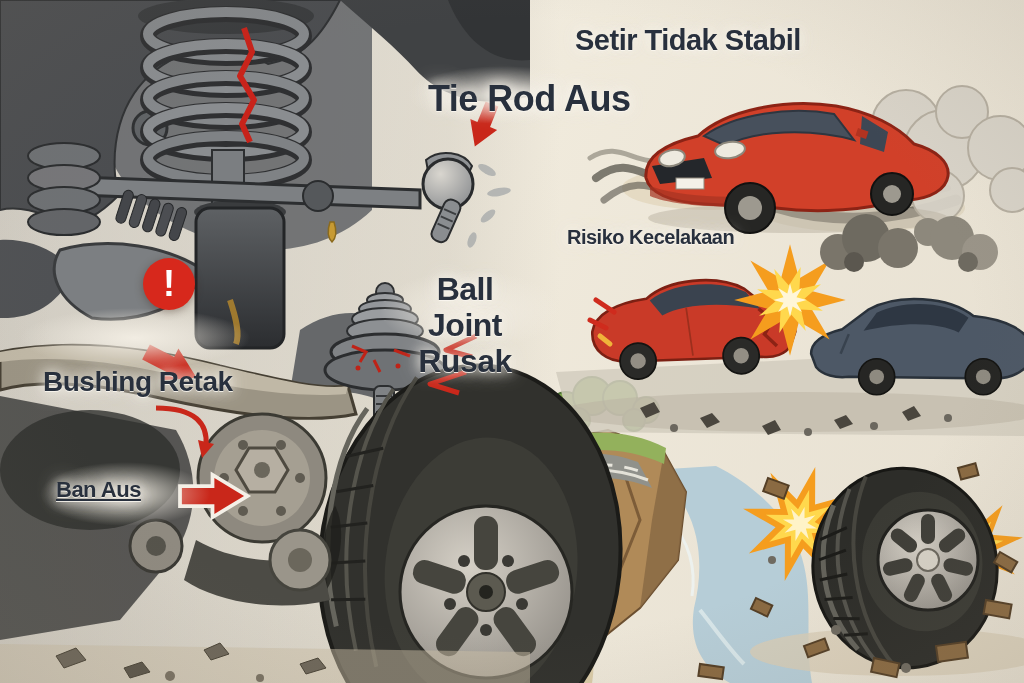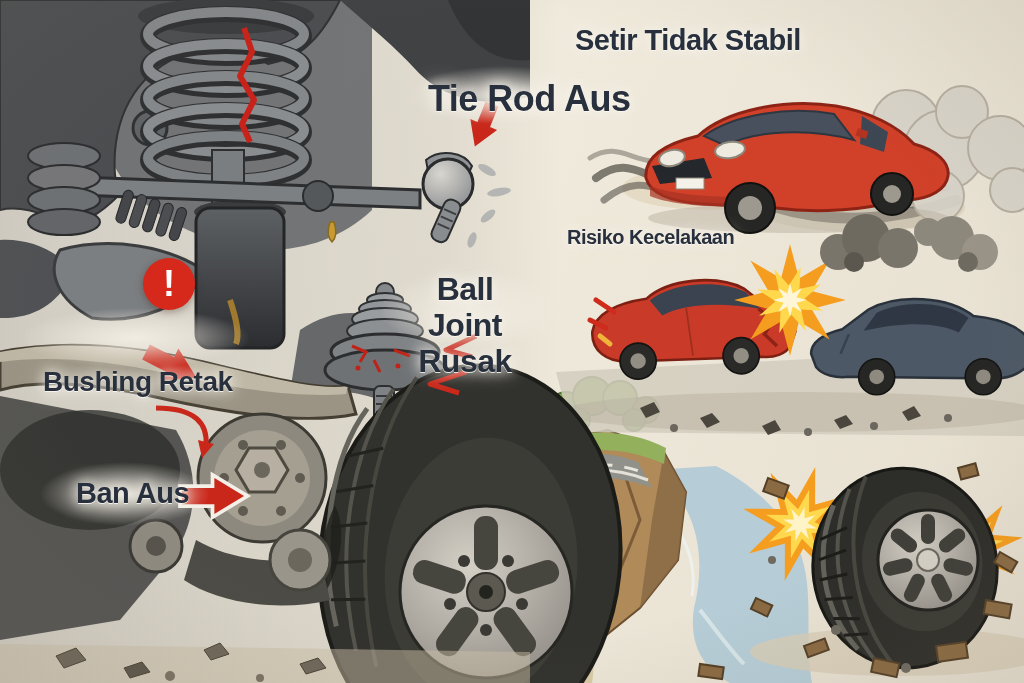--- a/index.html
+++ b/index.html
@@ -13,21 +13,21 @@
     position:absolute;font-weight:bold;color:var(--label-text,#28303d);
     letter-spacing:-0.5px;white-space:nowrap;
     text-shadow:0 1px 0 rgba(250,247,240,.85),0 0 12px rgba(248,244,236,.95),0 0 20px rgba(248,244,236,.8);
   }
   .lbl-tierod{left:428px;top:78px;font-size:36px;}
   .lbl-setir{left:575px;top:24px;font-size:29px;}
   .lbl-risiko{left:567px;top:226px;font-size:20px;}
   .lbl-balljoint{left:401px;top:272px;width:128px;font-size:32px;line-height:1.12;
     text-align:center;white-space:normal;}
   .lbl-bushing{left:43px;top:322px;font-size:28px;margin-top:44px;}
-  .lbl-banaus{left:76px;top:477px;font-size:29px;}
+  .lbl-banaus{left:56px;top:477px;font-size:22px;text-decoration:underline;}
   .lbl-banpecah{left:793px;top:438px;font-size:28px;}
   .halo{
     position:absolute;border-radius:50%;
     background:radial-gradient(closest-side,rgba(243,238,228,.95),rgba(243,238,228,0));
   }
   .warning{
     position:absolute;left:143px;top:258px;width:52px;height:52px;border-radius:50%;
     background:var(--warning-red,#d7281c);color:#ffffff;
     display:flex;align-items:center;justify-content:center;
     font-weight:bold;font-size:36px;box-shadow:0 2px 8px rgba(60,40,30,.4);

